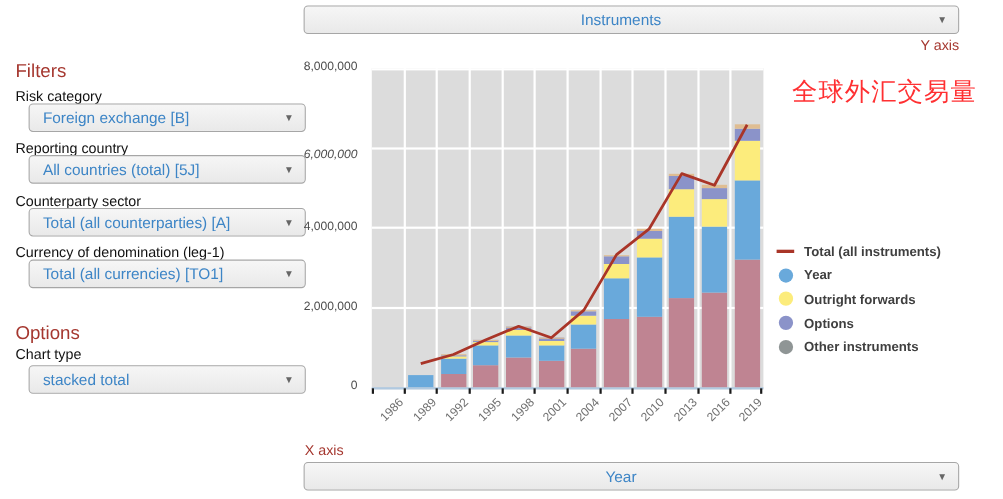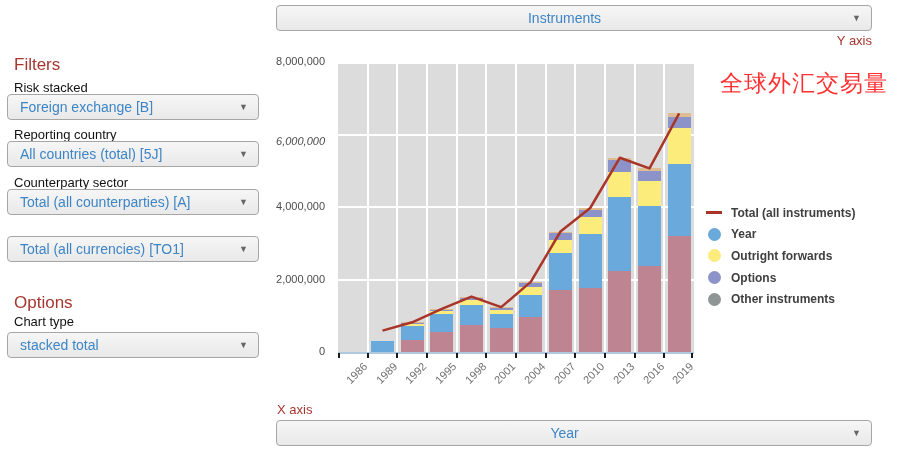--- a/index.html
+++ b/index.html
@@ -11,21 +11,21 @@
           border-radius:4px;background:linear-gradient(180deg,#f6f6f6,#e9e9e9);
           display:flex;align-items:center;cursor:pointer;}
   .select .val{flex:1;font-size:14px;color:#3d85c6;padding:0 12px;white-space:nowrap;
                overflow:hidden;}
   .select.centered .val{text-align:center;}
   .select .arrow{font-size:9px;color:#666;padding-right:10px;line-height:1;}
 
   
   .heading{position:absolute;left:14px;font-size:17px;color:#a5372f;}
   .fldlabel{position:absolute;left:14px;font-size:13px;color:#111;}
-  .side-select{left:7px;width:252px;gap:36px;}
+  .side-select{left:26px;width:252px;gap:36px;}
 
   
   .axis-note{position:absolute;font-size:13px;color:#a5372f;}
 
   
   .plot{position:absolute;left:338px;top:62px;width:356px;height:290px;background:#dcdcdc;
         border-bottom:2px solid #b0c9e0;}
   .hgrid{position:absolute;left:0;width:100%;height:2px;background:#ffffff;}
   .vgrid{position:absolute;top:0;height:100%;width:2px;background:#ffffff;}
   .seg{position:absolute;}
@@ -34,58 +34,59 @@
   .ylab{position:absolute;right:7px;font-size:11px;color:#4c4c4c;white-space:nowrap;}
   .ticks{position:absolute;left:338px;top:353px;width:356px;height:6px;}
   .tick{position:absolute;top:0;width:2px;height:5px;background:#1a1a1a;}
   .xlabels{position:absolute;left:338px;top:358px;width:356px;height:45px;}
   .xlab{position:absolute;width:60px;text-align:right;font-size:11px;color:#707070;
         transform:rotate(-45deg);transform-origin:100% 0;}
   .chart-title{position:absolute;left:720px;top:68px;font-size:23px;color:#ff3032;
                letter-spacing:1px;white-space:nowrap;}
 
   
-  .legend{position:absolute;left:706px;top:202px;}
+  .legend{position:absolute;left:706px;top:218px;}
   .lg-row{display:flex;align-items:center;height:21.6px;cursor:pointer;}
   .lg-mark{width:16px;display:flex;justify-content:center;align-items:center;margin-right:9px;}
   .lg-dot{width:13px;height:13px;border-radius:50%;}
   .lg-line{width:16px;height:3px;}
   .lg-text{font-size:12px;font-weight:bold;color:#3f3f3f;white-space:nowrap;}
 </style>
 </head>
 <body>
 
 <div class="app">
 
   <div class="select centered" style="left:276px;top:5px;width:596px;">
     <span class="val">Instruments</span>
     <span class="arrow">▼</span>
   </div>
   <div class="axis-note" style="left:276px;top:33px;width:596px;text-align:right;">Y axis</div>
 
   <div class="heading" style="top:55px;">Filters</div>
 
-  <div class="fldlabel" style="top:80px;">Risk stacked</div>
+  <div class="fldlabel" style="top:80px;">Risk category</div>
   <div class="select side-select" style="top:94px;">
     <span class="val">Foreign exchange [B]</span>
     <span class="arrow">▼</span>
   </div>
 
   <div class="fldlabel" style="top:127px;">Reporting country</div>
   <div class="select side-select" style="top:141px;">
     <span class="val">All countries (total) [5J]</span>
     <span class="arrow">▼</span>
   </div>
 
   <div class="fldlabel" style="top:175px;">Counterparty sector</div>
   <div class="select side-select" style="top:189px;">
     <span class="val">Total (all counterparties) [A]</span>
     <span class="arrow">▼</span>
   </div>
 
+  <div class="fldlabel" style="top:222px;">Currency of denomination (leg-1)</div>
   <div class="select side-select" style="top:236px;">
     <span class="val">Total (all currencies) [TO1]</span>
     <span class="arrow">▼</span>
   </div>
 
   <div class="heading" style="top:293px;">Options</div>
   <div class="fldlabel" style="top:314px;">Chart type</div>
   <div class="select side-select" style="top:332px;">
     <span class="val">stacked total</span>
     <span class="arrow">▼</span>

